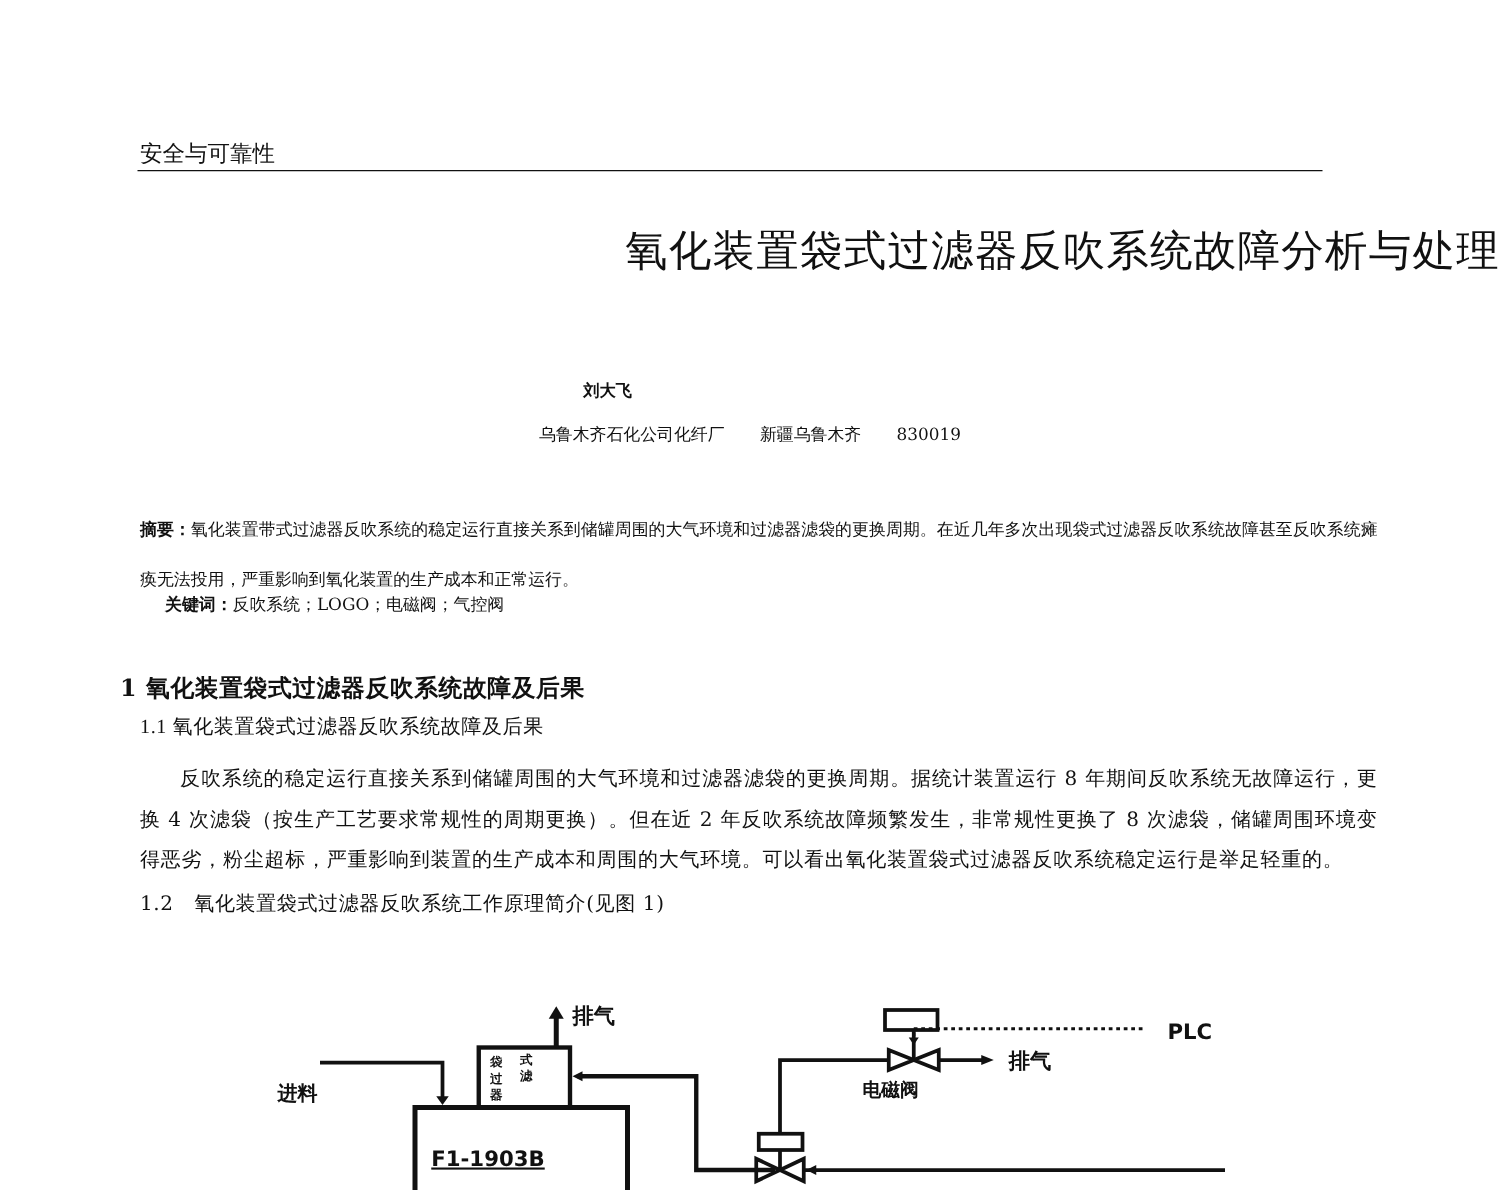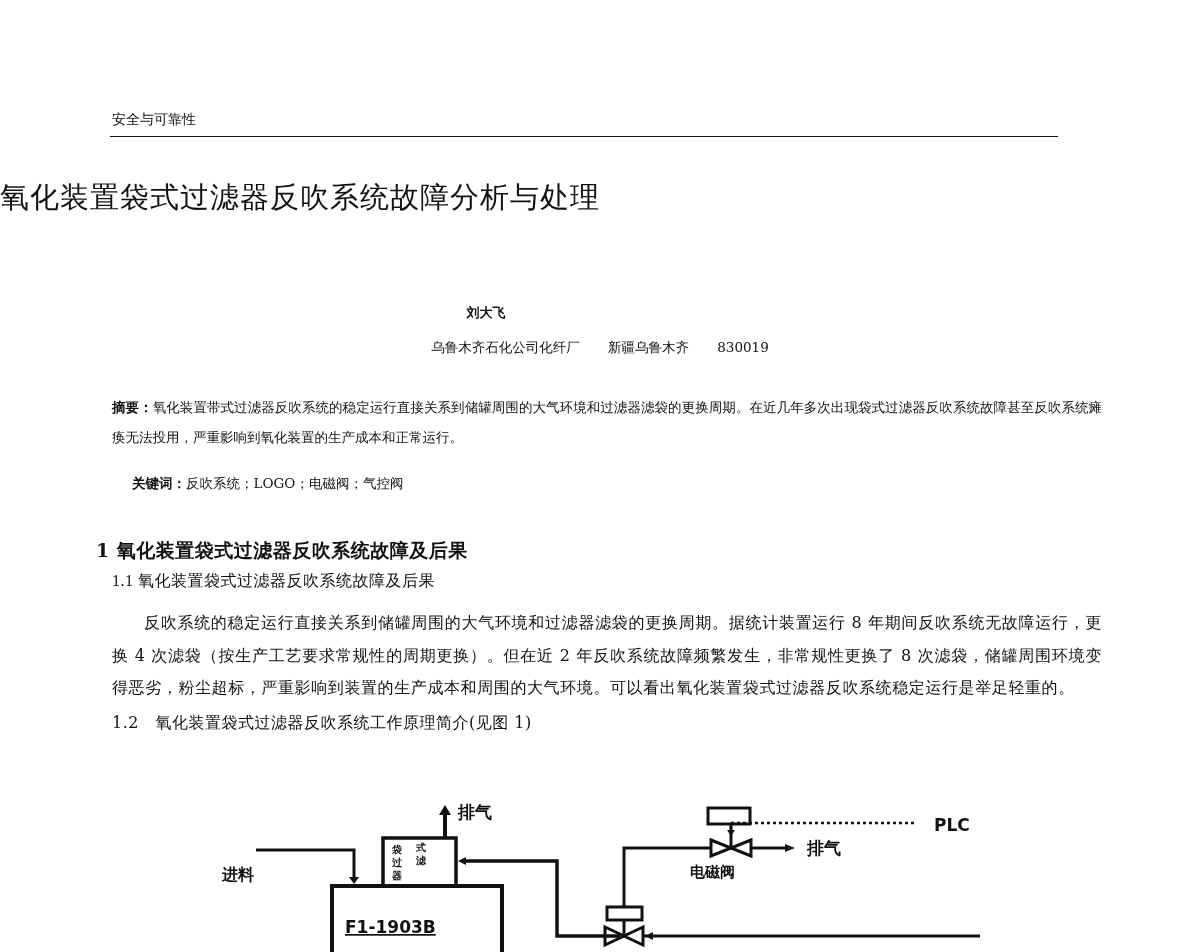--- a/index.html
+++ b/index.html
@@ -1,24 +1,24 @@
 <!DOCTYPE html>
 <html><head>
 <meta charset="utf-8">
 <style>
   html, body { margin: 0; padding: 0; background: #ffffff; }
   body { width: 1200px; height: 952px; position: relative; overflow: hidden; color: #111; font-family: "DejaVu Serif", "Liberation Serif", serif; }
   .abs { position: absolute; }
-  .running-head { left: 112px; top: 111px; font-size: 14px; letter-spacing: 0px; }
+  .running-head { left: 112px; top: 111px; font-size: 18px; letter-spacing: 0px; }
   .head-rule { left: 110px; top: 136px; width: 948px; height: 0; border-top: 1.6px solid #111; }
-  .title { left: 0; width: 1200px; top: 178px; text-align: left; font-size: 29px; letter-spacing: 1px; }
+  .title { left: 0; width: 1200px; top: 178px; text-align: right; font-size: 34px; letter-spacing: 1px; }
   .author { left: 0; width: 972px; top: 304px; text-align: center; font-size: 13px; font-weight: bold; }
   .affil { left: 0; width: 1200px; top: 339px; text-align: center; font-size: 13.5px; }
   .affil span { margin: 0 12px; }
-  .abstract { left: 112px; top: 392px; width: 990px; font-size: 13.5px; line-height: 30px; text-align: justify; }
+  .abstract { left: 112px; top: 404px; width: 990px; font-size: 13.5px; line-height: 40px; text-align: justify; }
   .abstract b { font-weight: bold; }
   .keywords { left: 112px; top: 475px; font-size: 13.5px; margin-left: 20px; }
   .keywords b { font-weight: bold; }
   .h1 { left: 96px; top: 538px; font-size: 19px; font-weight: bold; letter-spacing: 0.5px; }
   .h2 { left: 112px; top: 571px; font-size: 16px; letter-spacing: 0.5px; font-family: Liberation Serif, serif; }
   .para { left: 112px; top: 607px; width: 990px; font-size: 16px; line-height: 32.5px; text-align: justify; text-indent: 2em; letter-spacing: 0.6px; }
   .h2b { left: 112px; top: 713px; font-size: 16px; letter-spacing: 0.5px; }
   .diagram { left: 0; top: 770px; width: 1200px; height: 182px; }
   .diag-text { font-family: "DejaVu Sans", "Liberation Sans", sans-serif; font-weight: bold; fill: #111; }
 </style>

